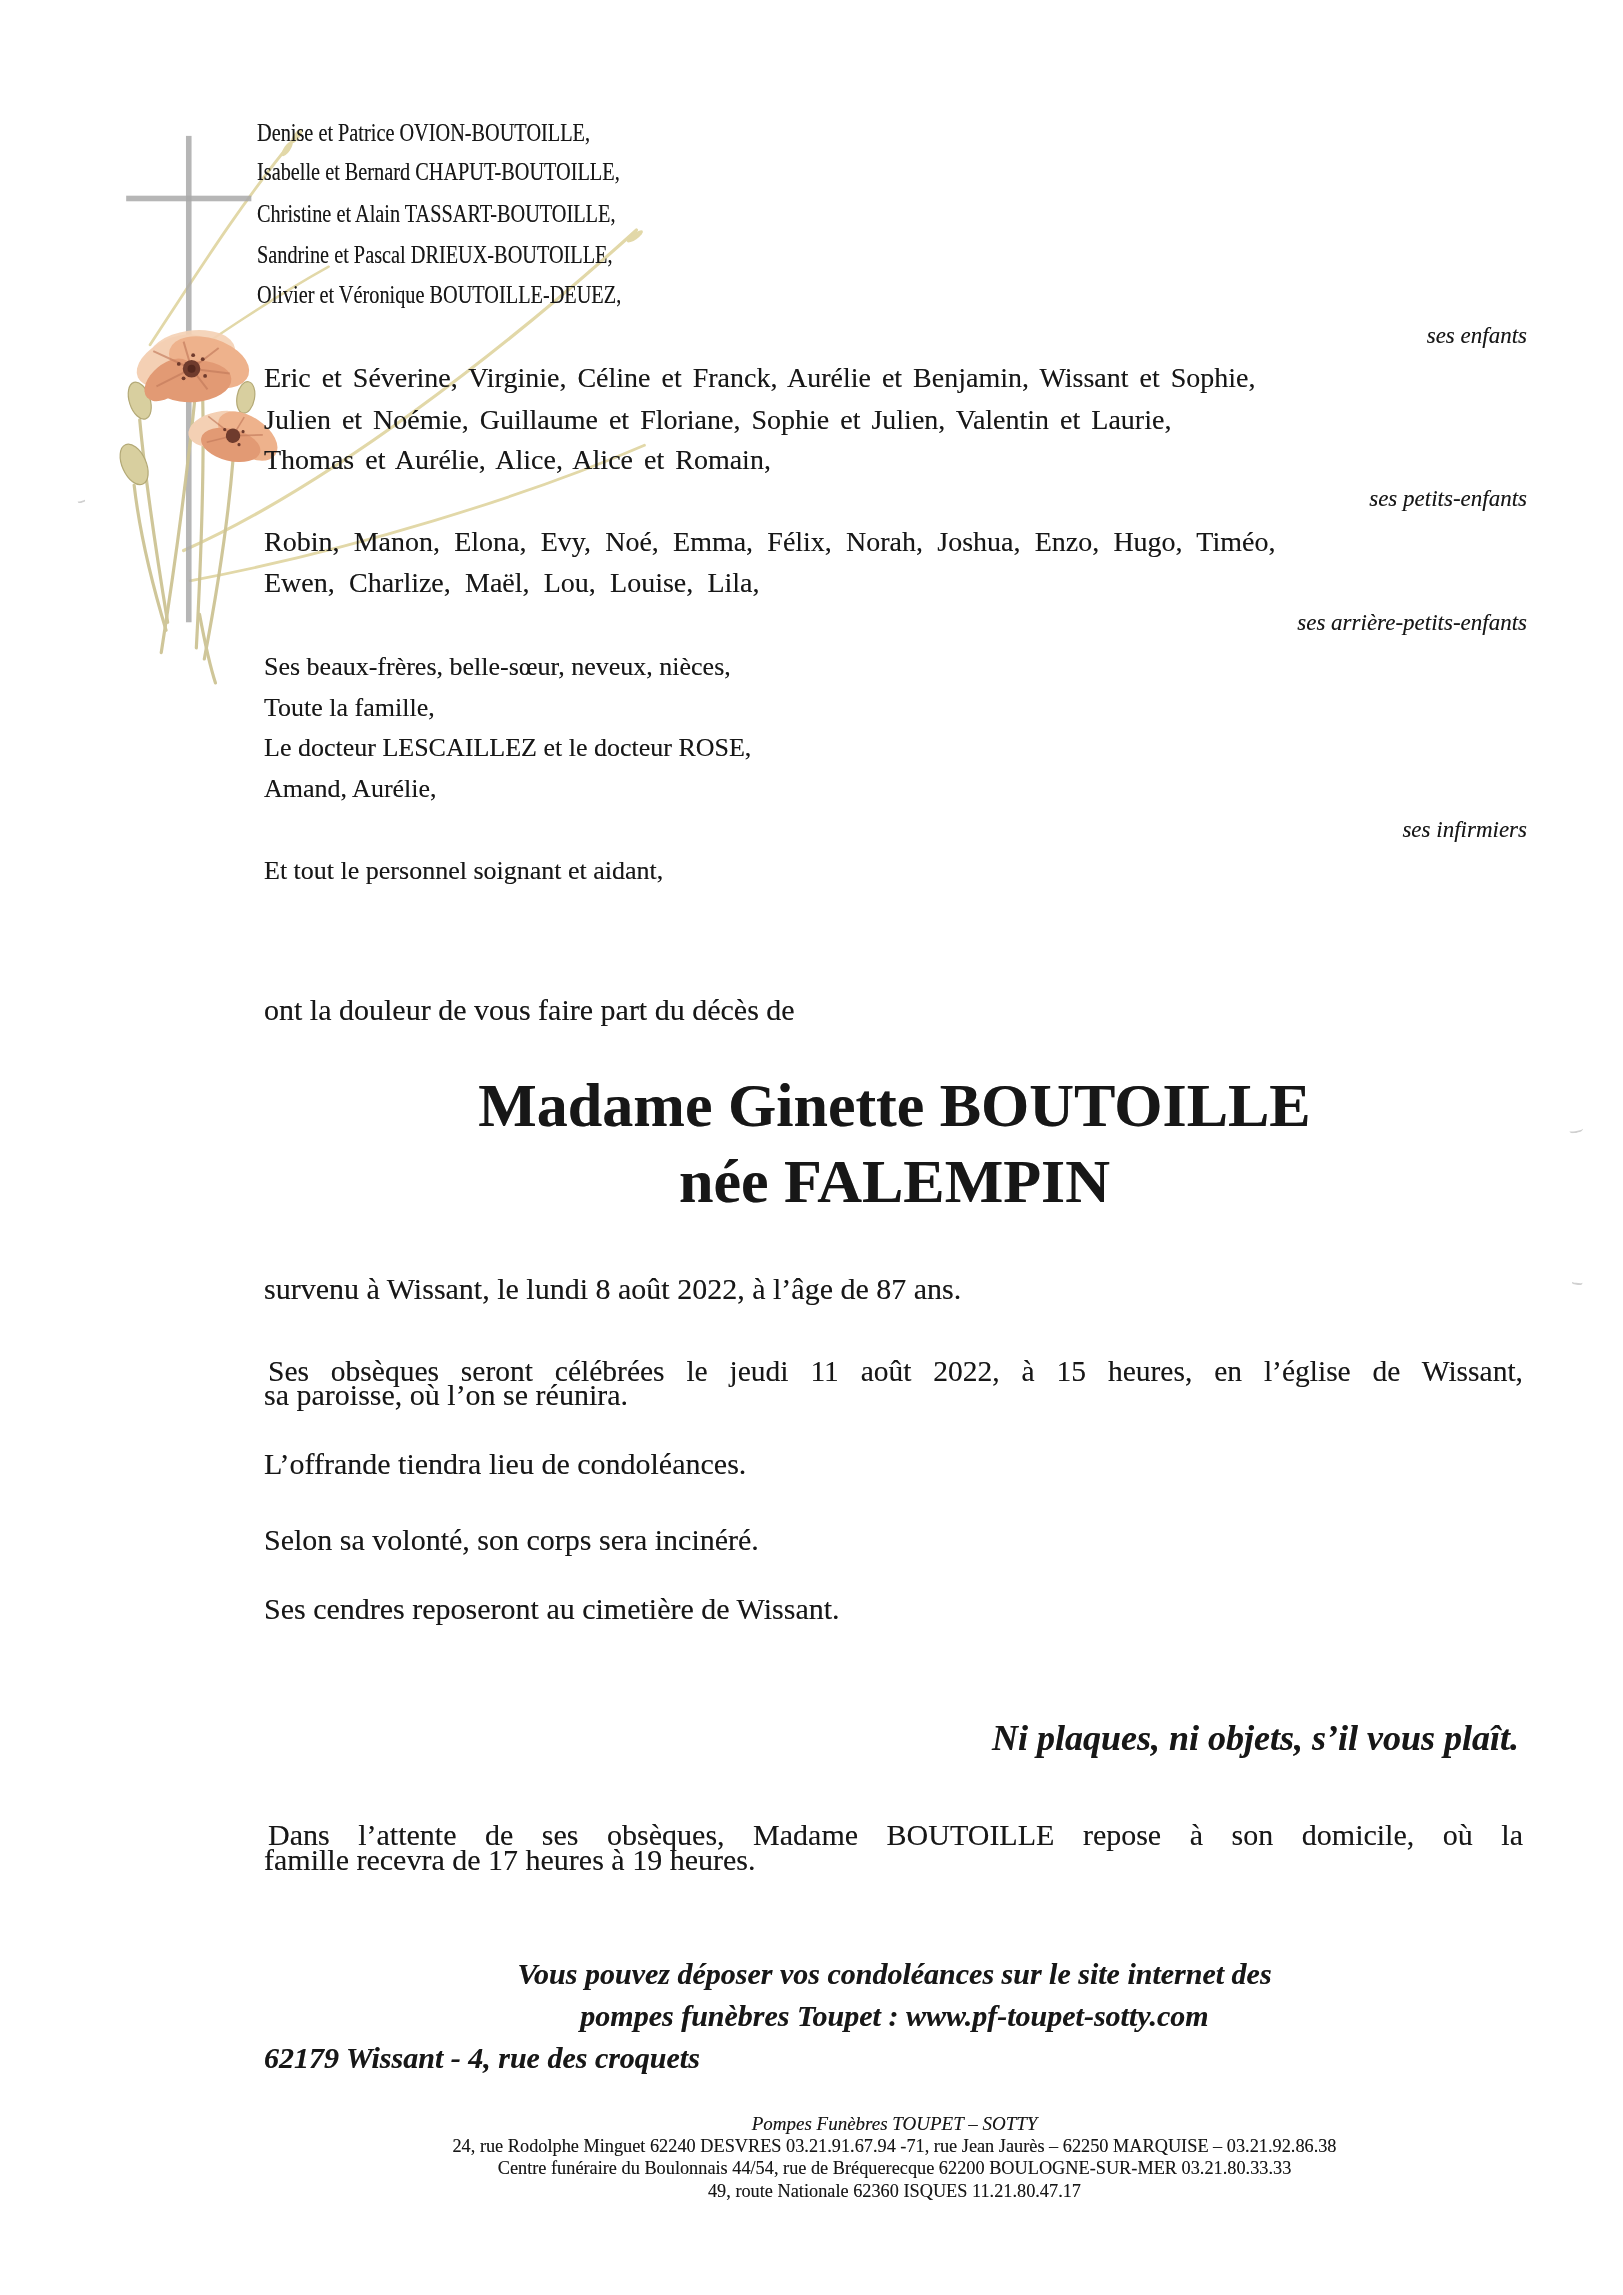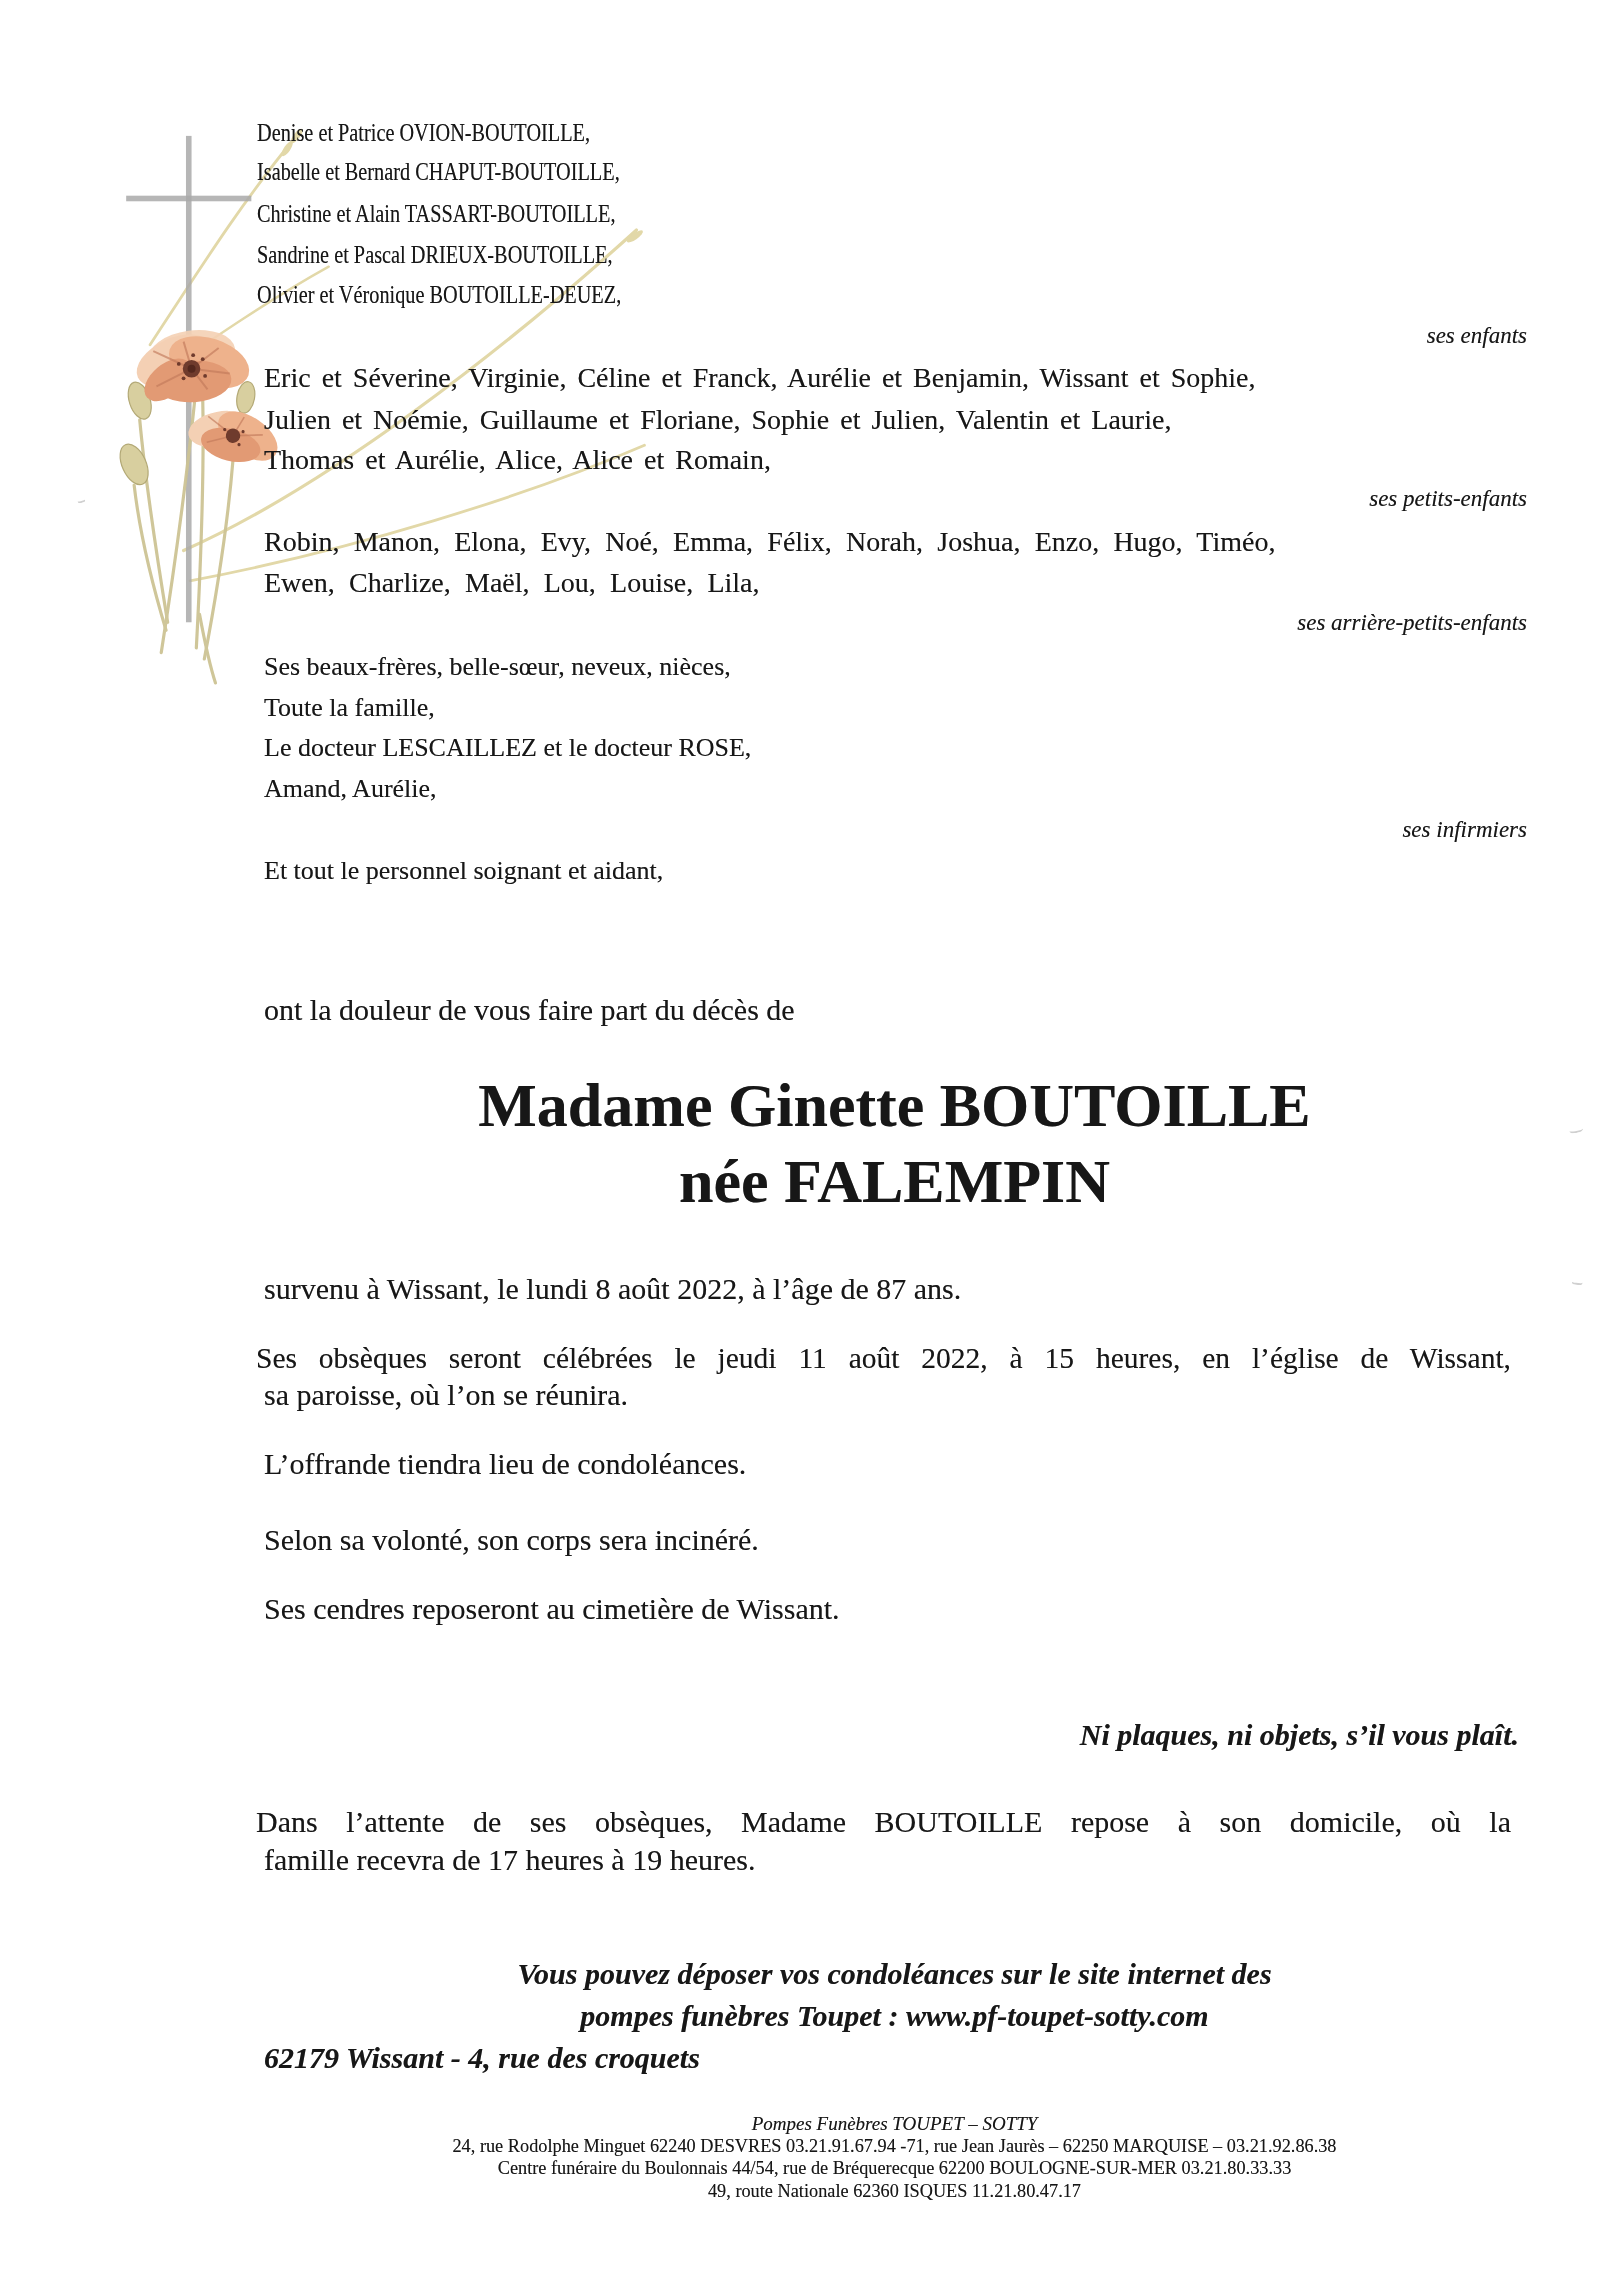--- a/index.html
+++ b/index.html
@@ -14,27 +14,27 @@
   .n{left:257px;font-size:26px;transform:scaleX(.78);transform-origin:0 0;}
   
   .g{left:264px;font-size:28px;word-spacing:4px;}
   .g2{left:264px;font-size:28px;word-spacing:7.2px;}
   
   .r{left:264px;font-size:26px;}
   
   .lbl{right:97px;font-size:23px;font-style:italic;}
   
   .b{left:264px;font-size:30px;}
-  .just{left:256px;width:1255px;white-space:normal;text-align:justify;text-align-last:justify;}
+  .just{left:268px;width:1255px;white-space:normal;text-align:justify;text-align-last:justify;margin-top:13px;}
   .j37{font-size:29.5px;}
   .j38{font-size:30px;}
   
   .t1{left:263px;width:1263px;text-align:center;font-size:62px;font-weight:bold;}
   
-  .req{right:105px;font-size:30px;font-weight:bold;font-style:italic;}
+  .req{right:105px;font-size:36px;font-weight:bold;font-style:italic;}
   .cbi{left:263px;width:1263px;text-align:center;font-size:30px;font-weight:bold;font-style:italic;margin-top:29px;}
   .addr{left:264px;font-size:30px;font-weight:bold;font-style:italic;}
   
   .f{left:263px;width:1263px;text-align:center;font-size:18.3px;}
   .f1{font-size:19px;font-style:italic;}
   .art{position:absolute;left:32px;top:104px;}
   .speck{position:absolute;border-bottom:2.4px solid #b7b7b7;opacity:.65;border-radius:40%;}
 </style>
 </head>
 <body>

